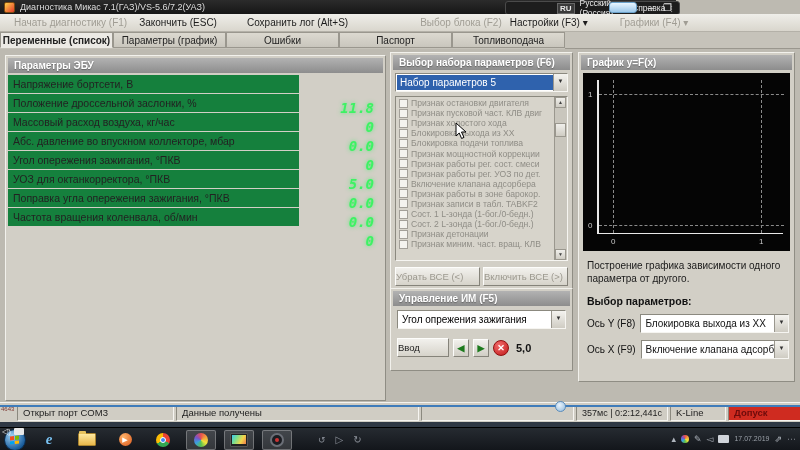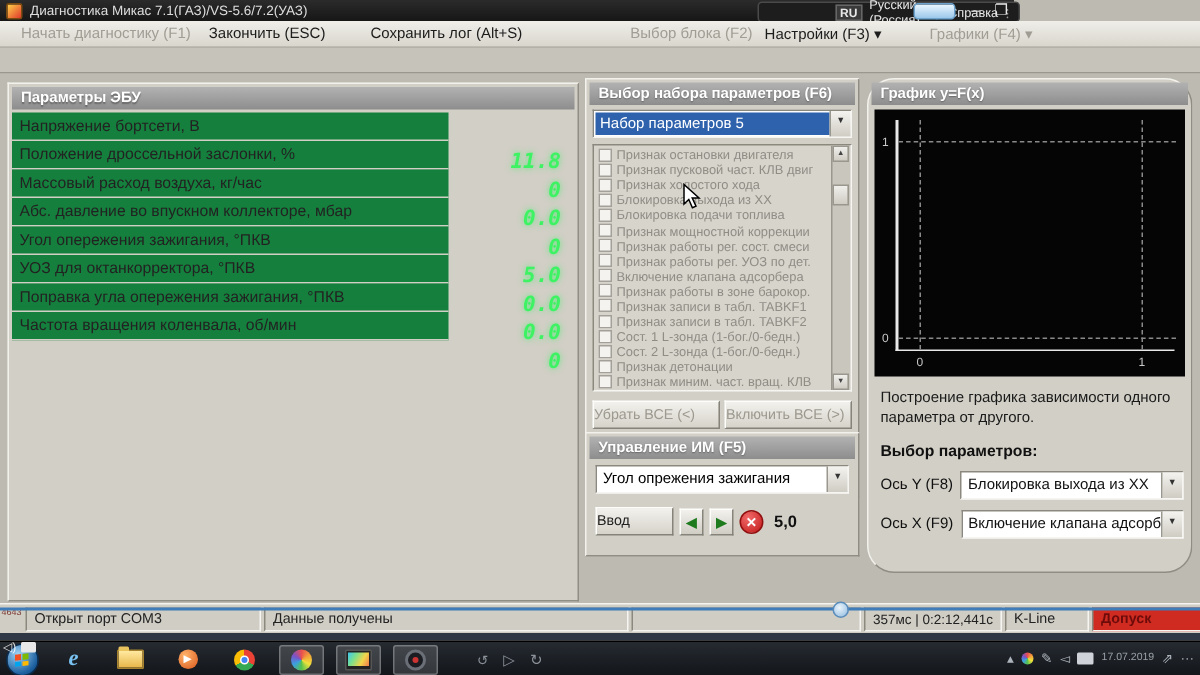--- a/index.html
+++ b/index.html
@@ -85,21 +85,21 @@
   .im-controls{display:flex;align-items:center;margin:9px 6px 0 6px;gap:4px;}
   .im-enter{width:52px;}
   .arr-btn{width:16px;height:18px;background:linear-gradient(#f2f1ed,#d0cdc4);border:1px solid;
     border-color:#fdfdfb #85837a #85837a #fdfdfb;box-sizing:border-box;text-align:center;line-height:16px;
     font-size:9px;color:#1d7a1d;font-weight:bold;}
   .stop-btn{width:16px;height:16px;border-radius:50%;background:radial-gradient(circle at 35% 30%,#f26a6a,#c01818);
     border:1px solid #8f0f0f;color:#fff;font-size:9px;font-weight:bold;text-align:center;line-height:14px;box-sizing:border-box;}
   .im-val{font-size:11px;font-weight:bold;color:#111;margin-left:3px;}
 
   
-  .graph{left:578px;top:3px;width:217px;height:330px;border-radius:18px;}
+  .graph{left:578px;top:3px;width:217px;height:330px;}
   .plot{position:absolute;left:4px;top:20px;width:207px;height:178px;background:#050505;}
   .ax-v{position:absolute;left:14px;top:7px;width:2px;height:154px;background:#e8e8e8;}
   .ax-h{position:absolute;left:14px;top:160px;width:186px;height:1px;background:#e8e8e8;}
   .gv{position:absolute;top:7px;height:153px;border-left:1px dashed #8a8a8a;}
   .gh{position:absolute;left:16px;right:6px;border-top:1px dashed #8a8a8a;}
   .tick{position:absolute;color:#c8c8c8;font-size:8px;}
   .gdesc{position:absolute;left:8px;top:206px;width:200px;font-size:10px;color:#1a1a1a;line-height:13px;}
   .gseltitle{position:absolute;left:8px;top:242px;font-size:10.5px;font-weight:bold;color:#111;}
   .axisrow{position:absolute;left:8px;width:202px;height:17px;display:flex;align-items:center;font-size:10px;color:#111;}
   .axisrow .combo{flex:1;margin:0 0 0 5px;}
@@ -176,20 +176,28 @@
 
   <span class="menu-item disabled">Начать диагностику (F1)</span>
       <span class="menu-item">Закончить (ESC)</span>
       <span class="menu-item">Сохранить лог (Alt+S)</span>
       <span class="menu-item disabled">Выбор блока (F2)</span>
       <span class="menu-item">Настройки (F3) ▾</span>
       <span class="menu-item disabled">Графики (F4) ▾</span>
     </div>
 
   <div class="tabrow">
+    <div style="display:flex">
+
+    <div class="tab active">Переменные (список)</div>
+        <div class="tab">Параметры (график)</div>
+        <div class="tab">Ошибки</div>
+        <div class="tab">Паспорт</div>
+        <div class="tab">Топливоподача</div>
+      </div>
     <div class="tabrow-rest"></div>
   </div>
 
   <div class="content">
 
     <div class="panel ecu">
       <div class="phead">Параметры ЭБУ</div>
       <div>
 
       <div class="ecu-row">
@@ -268,24 +276,20 @@
             <span class="cb"></span>
             <span>Признак работы рег. УОЗ по дет.</span>
           </div>
             <div class="pitem">
             <span class="cb"></span>
             <span>Включение клапана адсорбера</span>
           </div>
             <div class="pitem">
             <span class="cb"></span>
             <span>Признак работы в зоне барокор.</span>
-          </div>
-            <div class="pitem">
-            <span class="cb"></span>
-            <span>Признак записи в табл. TABKF1</span>
           </div>
             <div class="pitem">
             <span class="cb"></span>
             <span>Признак записи в табл. TABKF2</span>
           </div>
             <div class="pitem">
             <span class="cb"></span>
             <span>Сост. 1 L-зонда (1-бог./0-бедн.)</span>
           </div>
             <div class="pitem">

